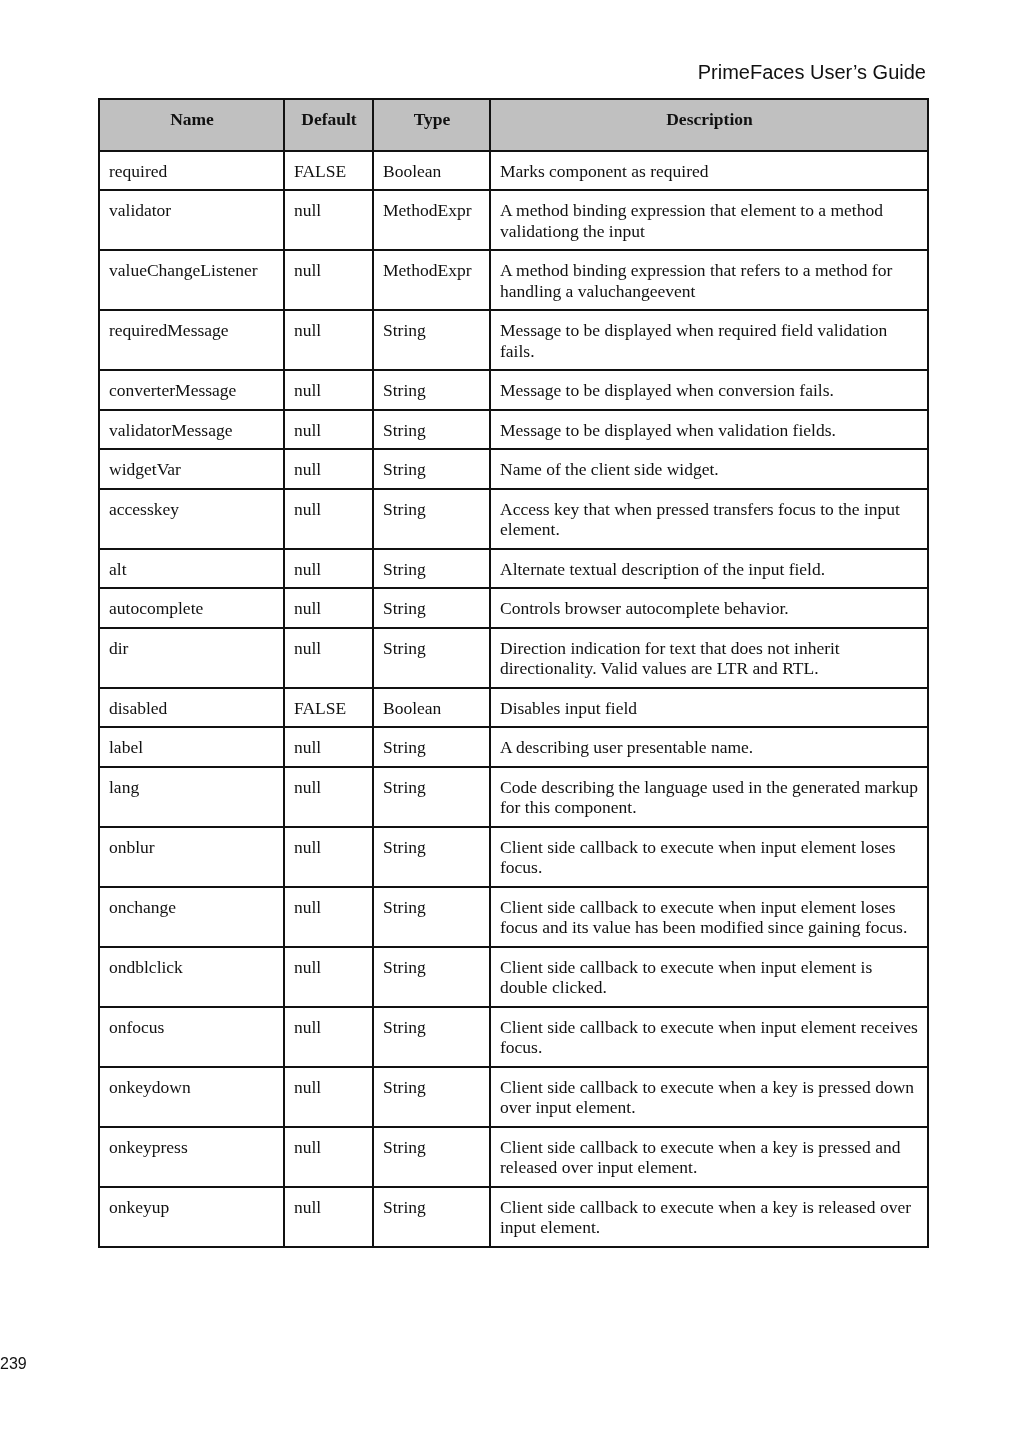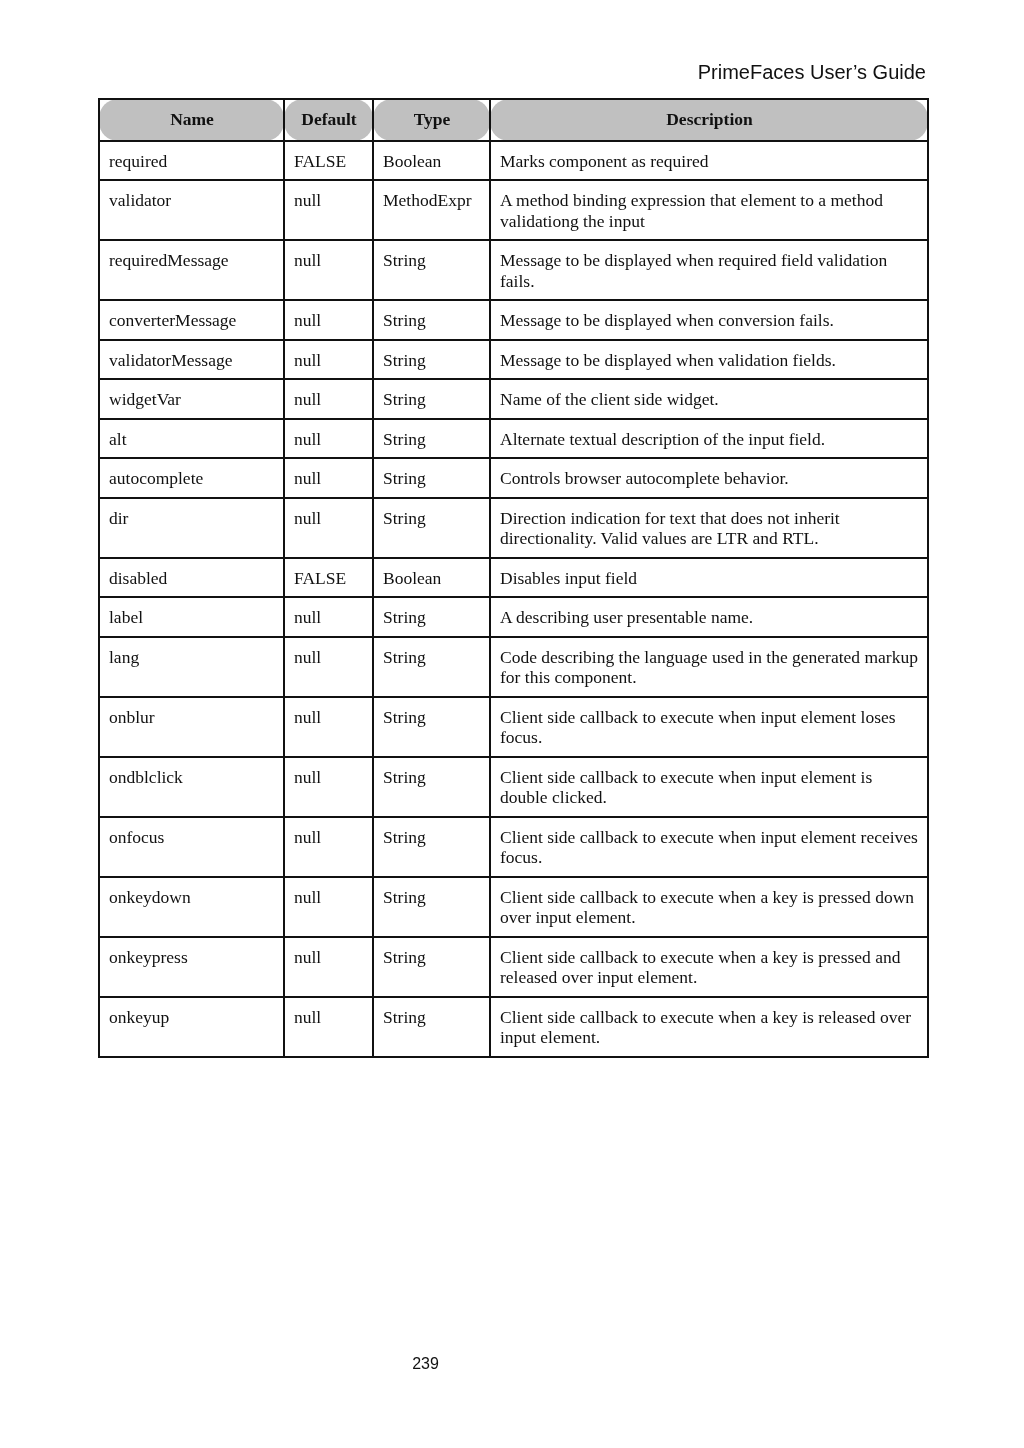--- a/index.html
+++ b/index.html
@@ -16,25 +16,25 @@
     table.attrs col.c-name { width: 185px; }
     table.attrs col.c-default { width: 89px; }
     table.attrs col.c-type { width: 117px; }
     table.attrs col.c-desc { width: 438px; }
     table.attrs th, table.attrs td {
       border: 2px solid #111; vertical-align: top; text-align: left;
       padding: 9px 8px 8px 9px; line-height: 20.5px;
     }
     table.attrs thead th {
       background: #c0c0c0; font-weight: bold; text-align: center;
-      height: 20px; padding-top: 9px; padding-bottom: 10px; border-radius: 19px;
+      height: 20px; padding-top: 9px; padding-bottom: 20px;
     }
     table.attrs tbody td { height: 20px; }
     .page-number {
-      position: absolute; top: 1355px; left: 0; width: 851px; text-align: center;
+      position: absolute; top: 1355px; left: 0; width: 851px; text-align: left;
       font-family: "Liberation Sans", sans-serif; font-size: 16px; color: #111;
     }
   </style>
 </head>
 <body>
 
 <div class="running-header">PrimeFaces User’s Guide</div>
 
 <table class="attrs">
   <colgroup>
@@ -58,20 +58,26 @@
         <td>Boolean</td>
         <td>Marks component as required</td>
       </tr>
       <tr>
         <td>validator</td>
         <td>null</td>
         <td>MethodExpr</td>
         <td>A method binding expression that element to a method validationg the input</td>
       </tr>
       <tr>
+        <td>valueChangeListener</td>
+        <td>null</td>
+        <td>MethodExpr</td>
+        <td>A method binding expression that refers to a method for handling a valuchangeevent</td>
+      </tr>
+      <tr>
         <td>requiredMessage</td>
         <td>null</td>
         <td>String</td>
         <td>Message to be displayed when required field validation fails.</td>
       </tr>
       <tr>
         <td>converterMessage</td>
         <td>null</td>
         <td>String</td>
         <td>Message to be displayed when conversion fails.</td>
@@ -80,20 +86,26 @@
         <td>validatorMessage</td>
         <td>null</td>
         <td>String</td>
         <td>Message to be displayed when validation fields.</td>
       </tr>
       <tr>
         <td>widgetVar</td>
         <td>null</td>
         <td>String</td>
         <td>Name of the client side widget.</td>
+      </tr>
+      <tr>
+        <td>accesskey</td>
+        <td>null</td>
+        <td>String</td>
+        <td>Access key that when pressed transfers focus to the input element.</td>
       </tr>
       <tr>
         <td>alt</td>
         <td>null</td>
         <td>String</td>
         <td>Alternate textual description of the input field.</td>
       </tr>
       <tr>
         <td>autocomplete</td>
         <td>null</td>
@@ -124,20 +136,26 @@
         <td>String</td>
         <td>Code describing the language used in the generated markup for this component.</td>
       </tr>
       <tr>
         <td>onblur</td>
         <td>null</td>
         <td>String</td>
         <td>Client side callback to execute when input element loses focus.</td>
       </tr>
       <tr>
+        <td>onchange</td>
+        <td>null</td>
+        <td>String</td>
+        <td>Client side callback to execute when input element loses focus and its value has been modified since gaining focus.</td>
+      </tr>
+      <tr>
         <td>ondblclick</td>
         <td>null</td>
         <td>String</td>
         <td>Client side callback to execute when input element is double clicked.</td>
       </tr>
       <tr>
         <td>onfocus</td>
         <td>null</td>
         <td>String</td>
         <td>Client side callback to execute when input element receives focus.</td>

